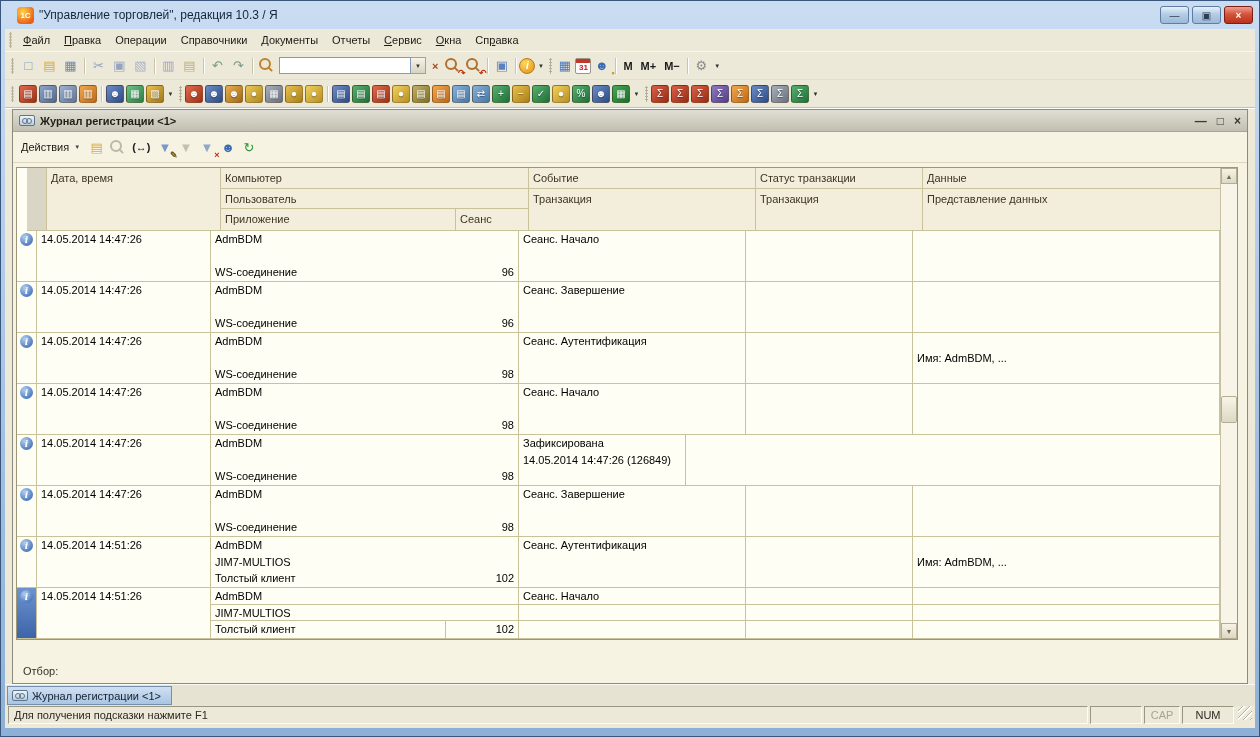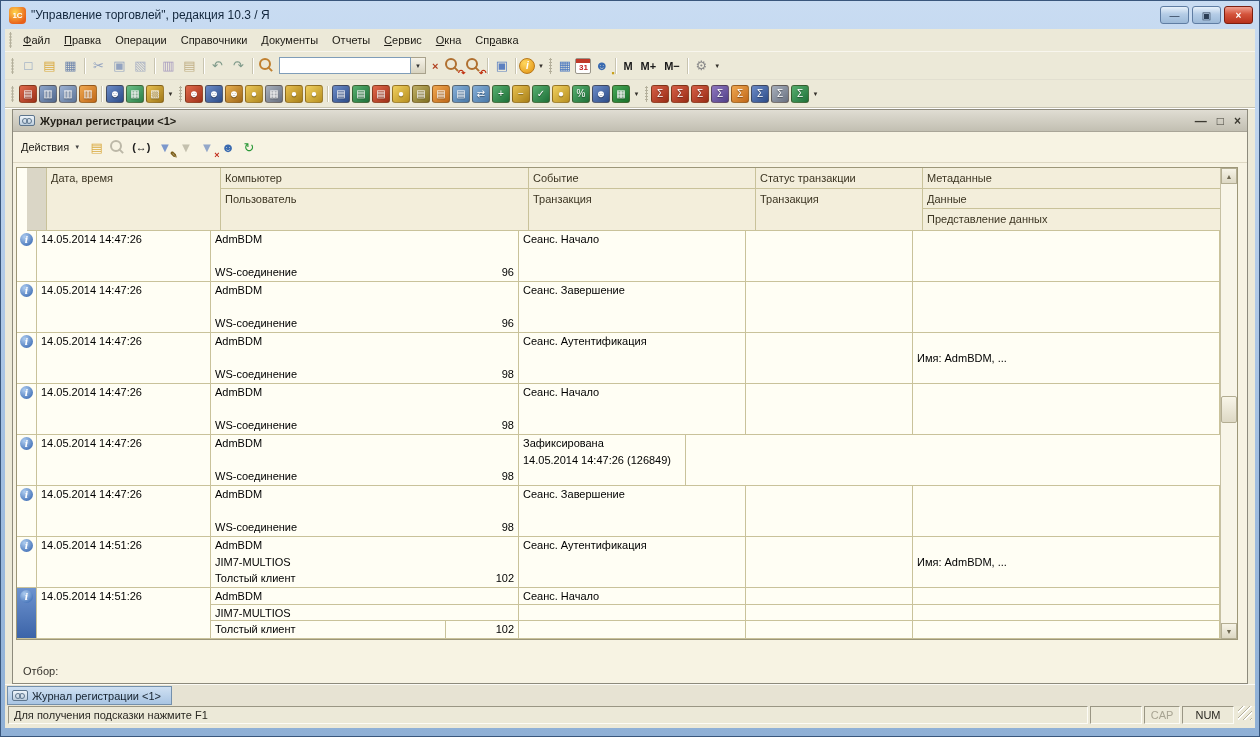--- a/index.html
+++ b/index.html
@@ -6,21 +6,21 @@
     --frame1:#c9dcf2; --frame2:#a3c0e2; --beige:#ece9d8; --beige2:#f3f0e2;
     --grid:#c9c29a; --cellbg:#fffef4; --headbg:#f3eedb; --childbg:#f7f3e3;
     --tbord:#9c9678; --txt:#1c1a14; --sunk1:#9a9684; --sunk2:#fdfcf6;
   }
   *{box-sizing:border-box;font-family:"Liberation Sans",sans-serif;}
   html,body{margin:0;padding:0;}
   body{width:1260px;height:737px;overflow:hidden;background:#fff;}
   .win{position:relative;width:1260px;height:737px;
        background:linear-gradient(var(--frame1),var(--frame2) 60%,#8fb0d6);
        border:1px solid #39567c;}
-  .titlebar{position:absolute;top:0;left:0;right:0;height:28px;display:flex;align-items:center;padding:0 6px;}
+  .titlebar{position:absolute;top:0;left:8px;right:0;height:28px;display:flex;align-items:center;padding:0 6px;}
   .appico{width:17px;height:17px;border-radius:4px;margin:0 5px 0 2px;
       background:radial-gradient(circle at 35% 30%,#ffd24a,#e8601a 75%);
       color:#fff;font:bold 8px "Liberation Sans",sans-serif;display:flex;align-items:center;justify-content:center;}
   .wtitle{font-size:12px;color:#12263c;}
   .winbtns{margin-left:auto;display:flex;gap:3px;}
   .wbtn{width:29px;height:18px;border-radius:3px;border:1px solid #5f7da3;
      background:linear-gradient(#e8f1fa,#b4cce6 45%,#9dbad8);display:flex;align-items:center;justify-content:center;
      font-size:10px;color:#2c3e55;}
   .wbtn.close{background:linear-gradient(#f0a090,#d4543c 45%,#b8321c);border-color:#7c1f10;color:#fff;font-weight:bold;}
   .client{position:absolute;left:4px;right:4px;top:28px;bottom:8px;background:var(--beige);}
@@ -632,31 +632,34 @@
         <div class="tablewrap">
           <div class="table">
             <div class="thead">
               <div class="col w-g hd-g"></div>
               <div class="col w-date">
                 <div class="hcell h63">Дата, время</div>
               </div>
               <div class="col w-user">
                 <div class="hcell h21">Компьютер</div>
                 <div class="hcell h21">Пользователь</div>
+                <div class="hrow">
+                  <div class="hcell happ">Приложение</div>
+                  <div class="hcell hsess">Сеанс</div>
+                </div>
               </div>
               <div class="col w-event">
                 <div class="hcell h21">Событие</div>
                 <div class="hcell h42">Транзакция</div>
               </div>
               <div class="col w-status">
                 <div class="hcell h21">Статус транзакции</div>
                 <div class="hcell h42">Транзакция</div>
               </div>
               <div class="col w-meta">
-                <div class="hcell h21">Метаданные</div>
                 <div class="hcell h21">Данные</div>
                 <div class="hcell h21">Представление данных</div>
               </div>
             </div>
 
             <div class="tbody">
 
                 <div class="trow">
                   <div class="col w-g c-g">
                     <span class="ii">i</span>

